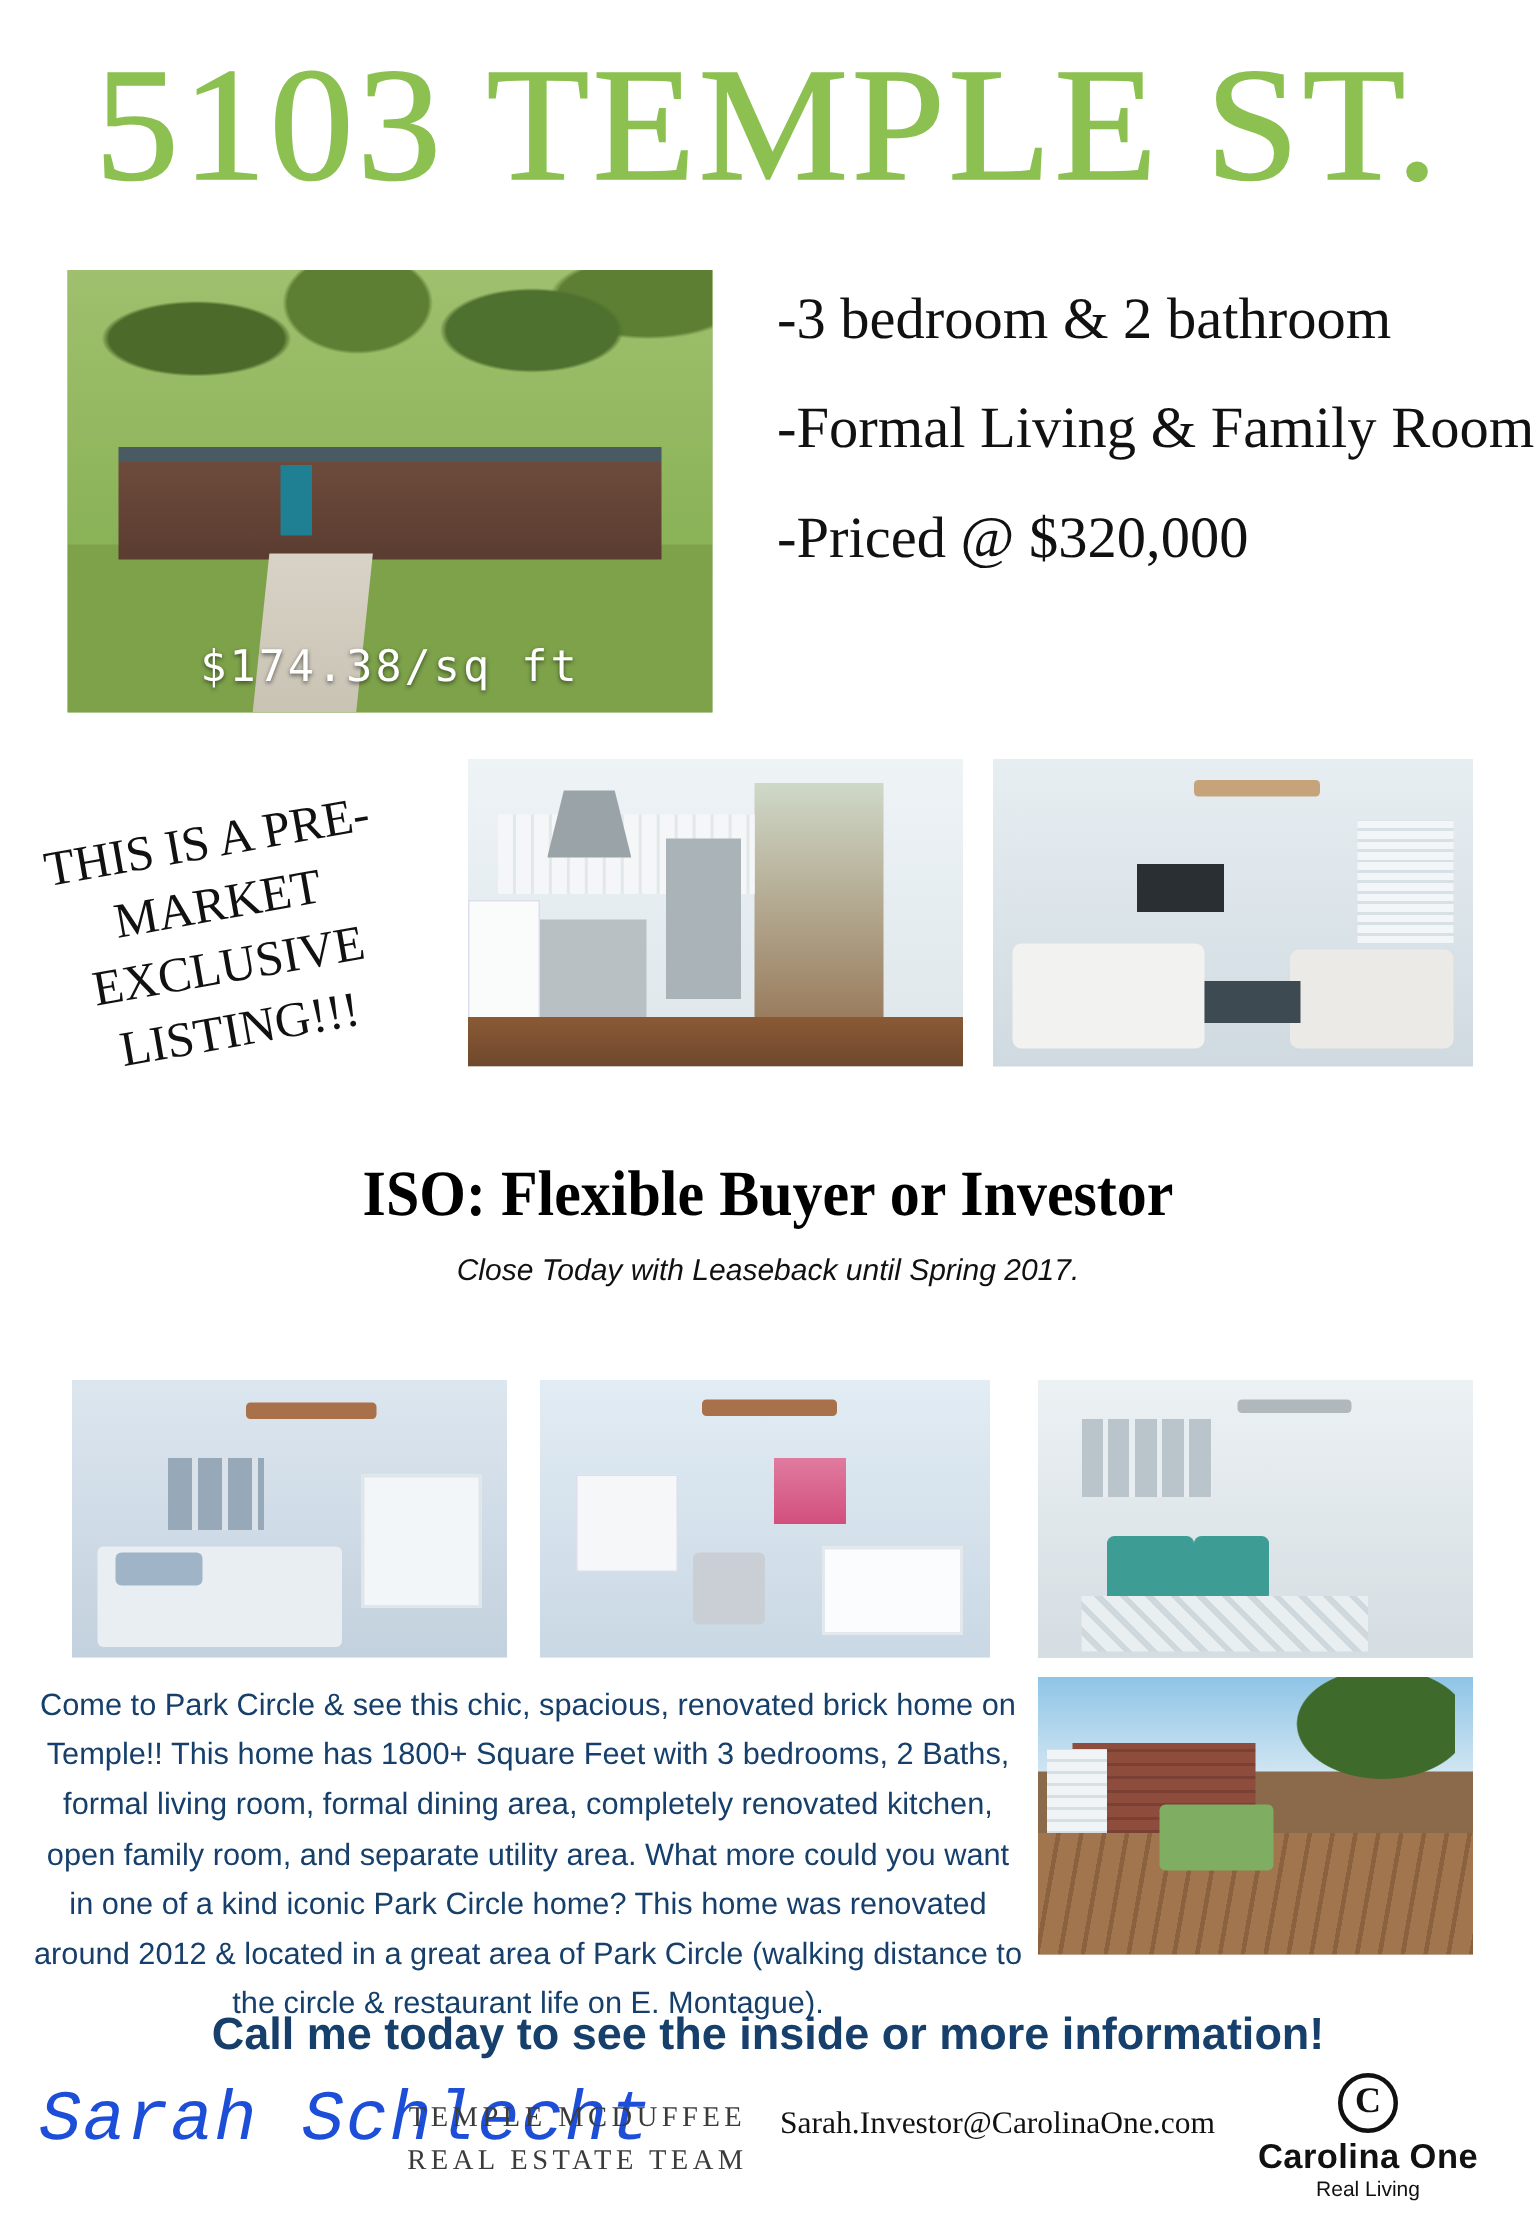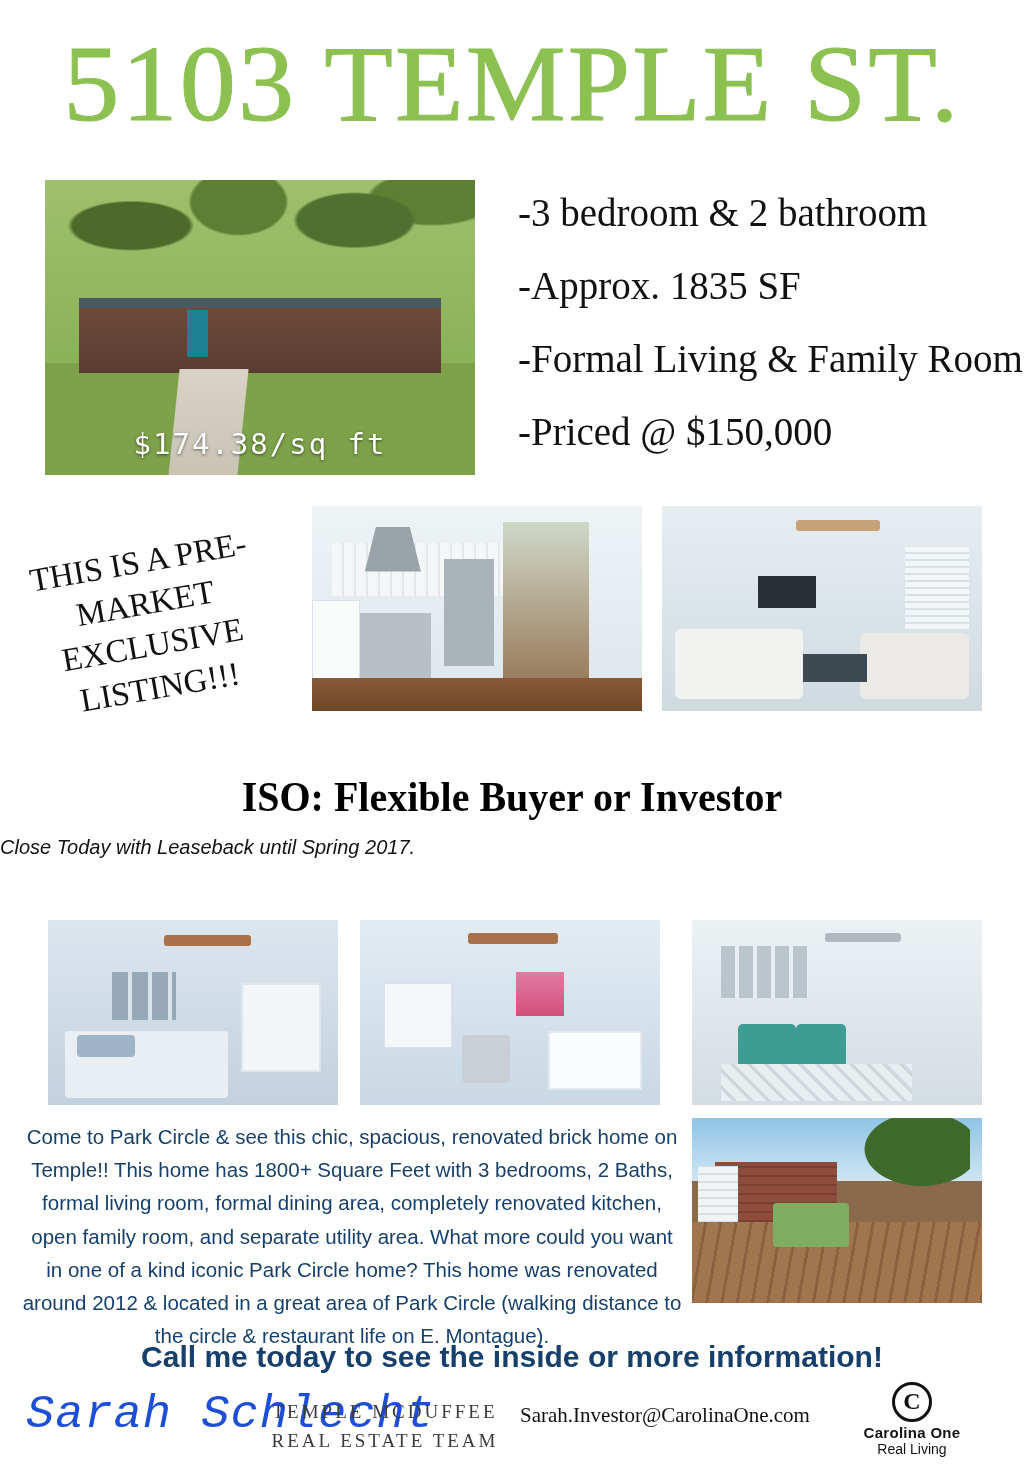--- a/index.html
+++ b/index.html
@@ -132,21 +132,21 @@
     transform:rotate(-10deg);
   }
 
   
   .iso{
     position:absolute;left:0;top:772px;width:1024px;text-align:center;
     font-family:"Liberation Serif", serif;font-weight:bold;
     font-size:43px;color:#000;transform:scaleX(.93);
   }
   .iso-sub{
-    position:absolute;left:0;top:836px;width:1024px;
+    position:absolute;left:0;top:836px;width:1024px;text-align:center;
     font-family:"Liberation Sans", sans-serif;font-style:italic;
     font-size:20px;color:#111;
   }
 
   
   .desc{
     position:absolute;left:22px;top:1120px;width:660px;text-align:center;
     font-family:"Liberation Sans", sans-serif;
     font-size:20.5px;line-height:1.62;color:#16406b;
   }
@@ -175,43 +175,42 @@
   }
   .brand{
     position:absolute;right:22px;top:1382px;width:180px;text-align:center;
     font-family:"Liberation Sans", sans-serif;color:#111;
   }
   .brand .c-mark{
     display:block;margin:0 auto 2px auto;width:34px;height:34px;border-radius:50%;
     border:3px solid #111;font-family:"Liberation Serif",serif;font-size:24px;
     line-height:32px;text-align:center;font-weight:bold;
   }
-  .brand .b1{font-weight:bold;font-size:15px;letter-spacing:.3px;}
+  .brand .b1{font-weight:bold;font-size:23px;letter-spacing:.3px;}
   .brand .b2{font-size:14px;}
 </style>
 </head>
 <body>
 
 <div class="title">5103 TEMPLE ST.</div>
 
 <div class="photo" id="photo-front">
   <div class="lawn"></div>
   <div class="trees"></div>
   <div class="house"></div>
   <div class="door"></div>
   <div class="walk"></div>
   <div class="ppsf">$174.38/sq ft</div>
 </div>
 
 <div class="bullets">
   <ul>
     <li><span class="lead">-3 bedroom &amp; 2 bathroom</span></li>
-    <li><span class="lead">-Approx. 1835 SF</span></li>
     <li><span class="lead">-Formal Living &amp; Family Room</span></li>
-    <li><span class="big">-Priced @ $150,000</span></li>
+    <li><span class="big">-Priced @ $320,000</span></li>
   </ul>
 </div>
 
 <div class="photo" id="photo-kitchen">
   <div class="wall"></div>
   <div class="doorway"></div>
   <div class="tile"></div>
   <div class="hood"></div>
   <div class="range"></div>
   <div class="fridge"></div>

